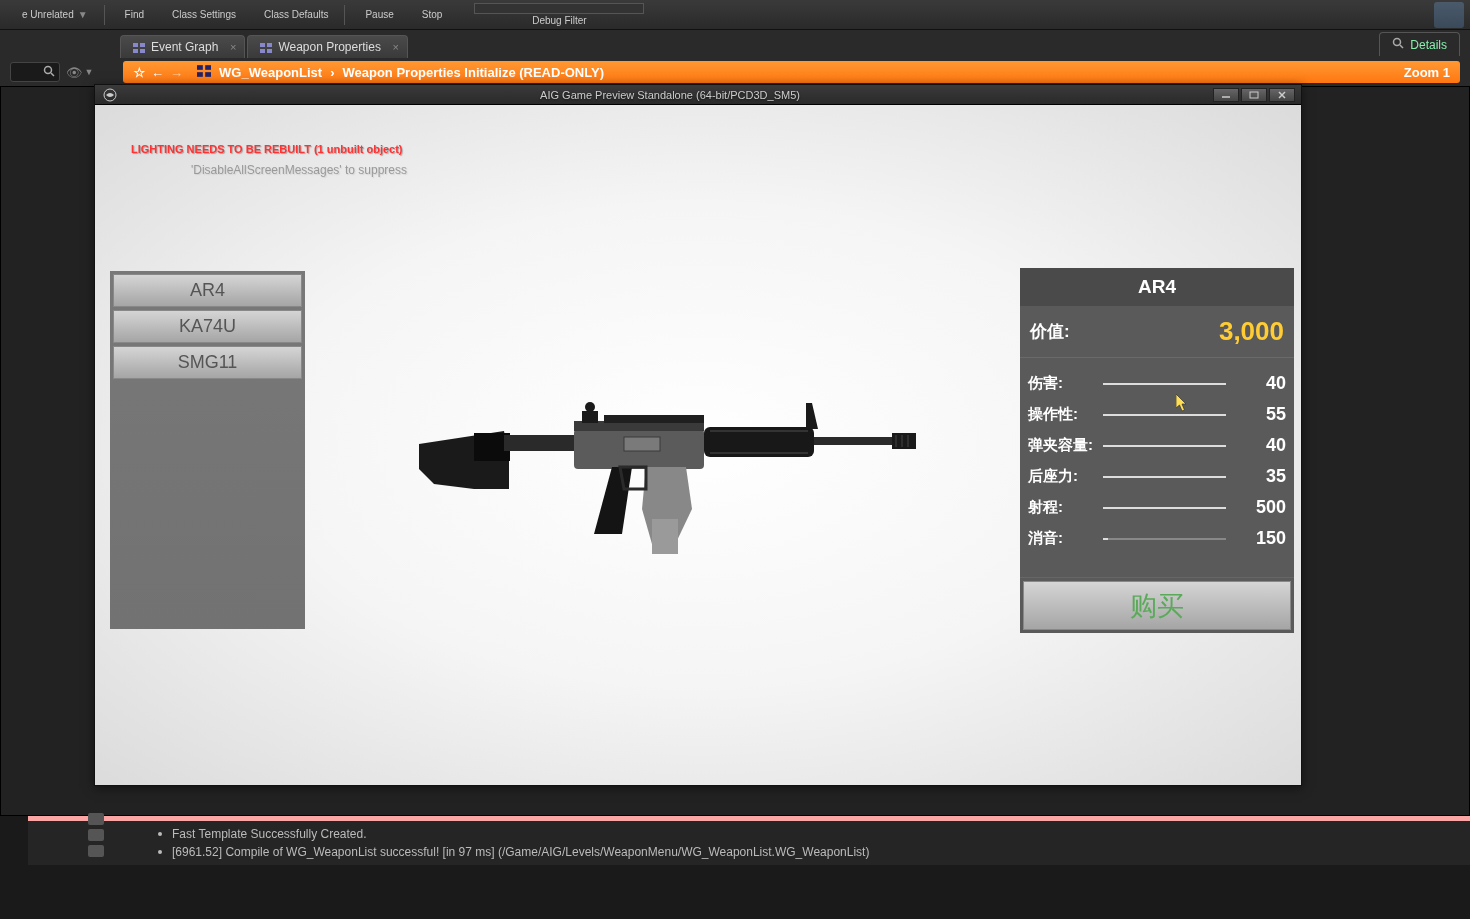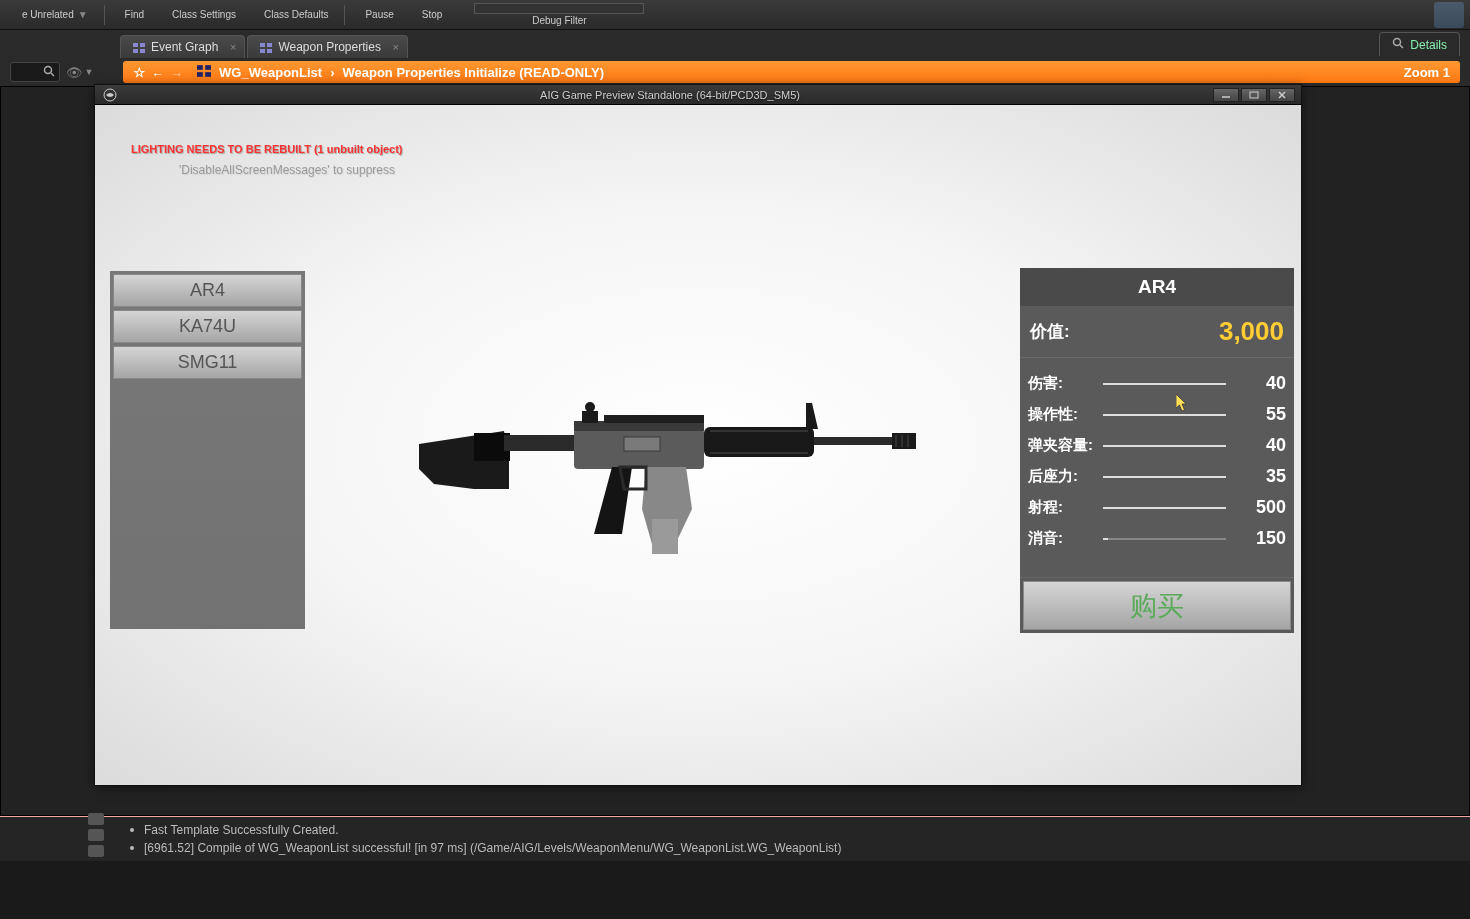--- a/index.html
+++ b/index.html
@@ -225,21 +225,21 @@
     left: 36px;
     color: #ff3333;
     font-size: 11px;
     font-weight: bold;
     text-shadow: 1px 1px 1px rgba(100,100,100,0.5);
     text-align: center;
   }
   .suppress-text {
     position: absolute;
     top: 58px;
-    left: 84px;
+    left: 96px;
     color: #999;
     font-size: 12px;
     text-shadow: 1px 1px 1px rgba(200,200,200,0.6);
   }
   
   
   .weapon-list {
     position: absolute;
     left: 15px;
     top: 166px;
@@ -363,21 +363,22 @@
     position: absolute;
     pointer-events: none;
   }
   
   
   .log-area {
     background: #252525;
     padding: 4px 130px;
     font-size: 12px;
     color: #bbb;
-    border-top: 1px solid #fca5a5;
+    border-top: 5px solid #fca5a5;
+    margin-left: 28px;
   }
   .log-line {
     padding: 2px 0;
     display: flex;
     align-items: center;
   }
   .log-bullet {
     width: 4px;
     height: 4px;
     background: #bbb;

